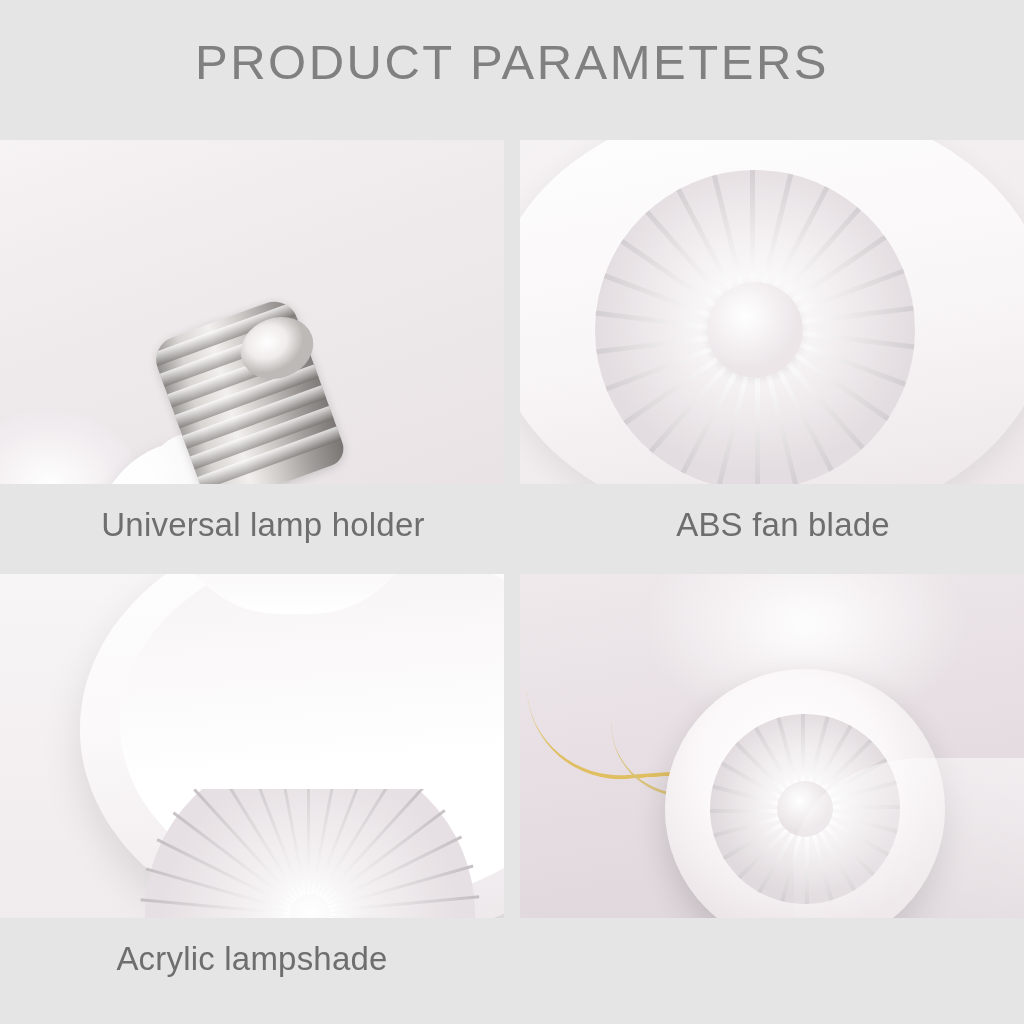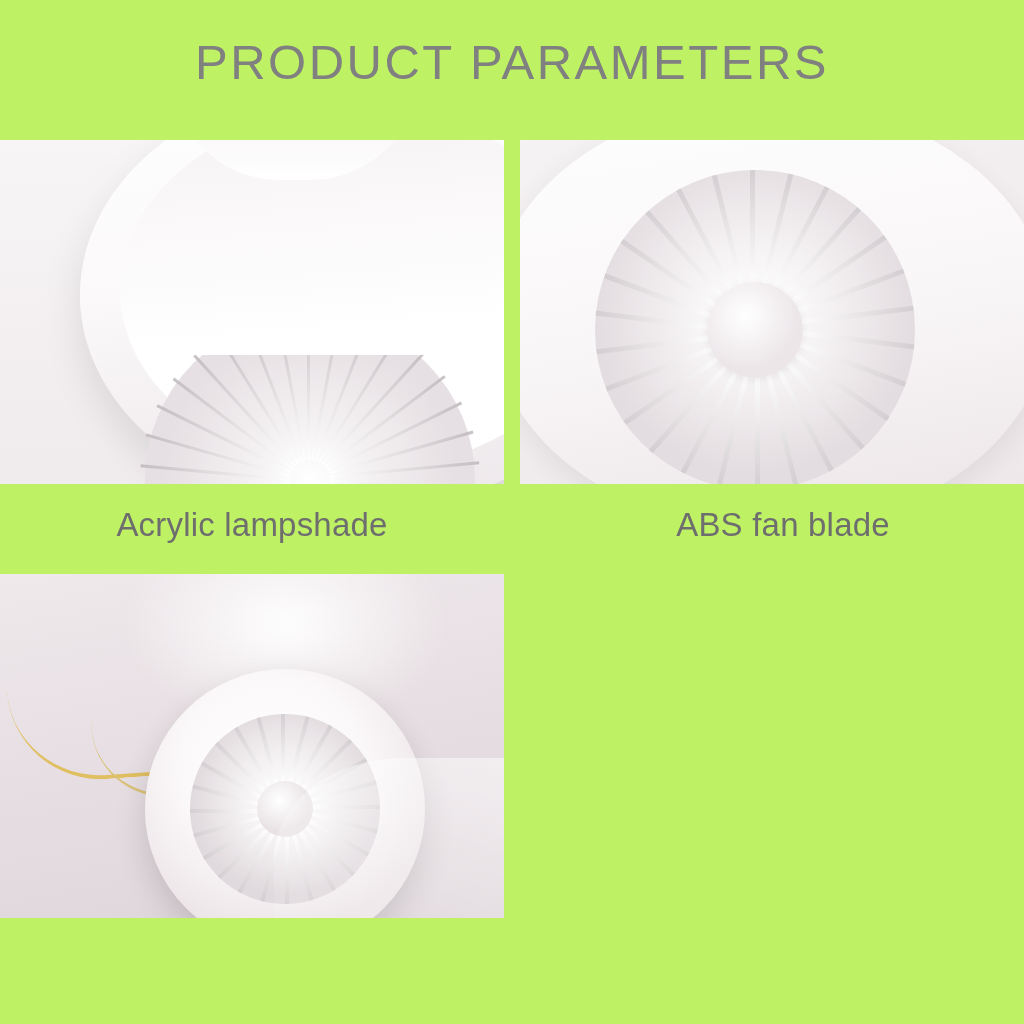--- a/index.html
+++ b/index.html
@@ -10,21 +10,21 @@
     width: 1024px;
     height: 1024px;
     background: #ffffff;
     font-family: "Liberation Sans", sans-serif;
     overflow: hidden;
   }
   .page {
     position: relative;
     width: 1024px;
     height: 1024px;
-    background: #bef264;
+    background: #e5e5e5;
     box-sizing: border-box;
   }
 
   
   .title {
     position: absolute;
     top: 34px;
     left: 0;
     width: 1024px;
     text-align: center;
@@ -218,53 +218,38 @@
 </style>
 </head>
 <body>
 
 <div class="page">
 
   <div class="title">PRODUCT PARAMETERS</div>
 
   <div class="grid">
 
-
-    <div class="cell right">
+    <div class="cell left">
       <div class="photo">
-        <div class="c2-bg"></div>
-        <div class="c2-ring"></div>
-        <div class="c2-ring2"></div>
-        <div class="c2-hub"></div>
-        <div class="c2-fanwrap">
-          <div class="c2-fan" id="fan2">
-              <div class="blade" style="height: 150px; width: 3px; transform: rotate(84.7059deg) translateY(20px);"></div>
-              <div class="blade" style="height: 150px; width: 3px; transform: rotate(95.2941deg) translateY(20px);"></div>
-              <div class="blade" style="height: 150px; width: 3px; transform: rotate(105.882deg) translateY(20px);"></div>
-              <div class="blade" style="height: 150px; width: 3px; transform: rotate(116.471deg) translateY(20px);"></div>
-              <div class="blade" style="height: 150px; width: 3px; transform: rotate(127.059deg) translateY(20px);"></div>
-              <div class="blade" style="height: 150px; width: 3px; transform: rotate(137.647deg) translateY(20px);"></div>
-              <div class="blade" style="height: 150px; width: 3px; transform: rotate(148.235deg) translateY(20px);"></div>
-              <div class="blade" style="height: 150px; width: 3px; transform: rotate(158.824deg) translateY(20px);"></div>
-              <div class="blade" style="height: 150px; width: 3px; transform: rotate(169.412deg) translateY(20px);"></div>
-              <div class="blade" style="height: 150px; width: 3px; transform: rotate(180deg) translateY(20px);"></div>
-              <div class="blade" style="height: 150px; width: 3px; transform: rotate(190.588deg) translateY(20px);"></div>
-              <div class="blade" style="height: 150px; width: 3px; transform: rotate(201.176deg) translateY(20px);"></div>
-              <div class="blade" style="height: 150px; width: 3px; transform: rotate(211.765deg) translateY(20px);"></div>
-              <div class="blade" style="height: 150px; width: 3px; transform: rotate(222.353deg) translateY(20px);"></div>
-              <div class="blade" style="height: 150px; width: 3px; transform: rotate(232.941deg) translateY(20px);"></div>
-              <div class="blade" style="height: 150px; width: 3px; transform: rotate(243.529deg) translateY(20px);"></div>
-              <div class="blade" style="height: 150px; width: 3px; transform: rotate(254.118deg) translateY(20px);"></div>
-              <div class="blade" style="height: 150px; width: 3px; transform: rotate(264.706deg) translateY(20px);"></div>
-              <div class="blade" style="height: 150px; width: 3px; transform: rotate(275.294deg) translateY(20px);"></div>
-              <div class="blade" style="height: 150px; width: 3px; transform: rotate(285.882deg) translateY(20px);"></div>
-            </div>
+        <div class="c1-bg"></div>
+        <div class="c1-shadeleft"></div>
+        <div class="c1-bulbbody"></div>
+        <div class="c1-neck"></div>
+        <div class="c1-screw">
+          <div class="thread" style="top:8px"></div>
+          <div class="thread" style="top:30px"></div>
+          <div class="thread" style="top:52px"></div>
+          <div class="thread" style="top:74px"></div>
+          <div class="thread" style="top:96px"></div>
+          <div class="thread" style="top:118px"></div>
+          <div class="thread" style="top:140px"></div>
         </div>
+        <div class="c1-tip"></div>
       </div>
-      <div class="caption">Acrylic lampshade</div>
+      <div class="caption">Universal lamp holder</div>
     </div>
 
     <div class="cell left">
       <div class="photo">
         <div class="c3-bg"></div>
         <div class="c3-outer"></div>
         <div class="c3-fan" id="fan3">
             <div class="blade" style="height: 160px; width: 5px; transform: rotate(0deg) translateY(42px);"></div>
             <div class="blade" style="height: 160px; width: 5px; transform: rotate(13.8462deg) translateY(42px);"></div>
             <div class="blade" style="height: 160px; width: 5px; transform: rotate(27.6923deg) translateY(42px);"></div>
@@ -294,20 +279,54 @@
           </div>
         <div style="position:absolute;left:75px;top:30px;width:320px;height:320px;pointer-events:none;">
           <div class="c3-hub"></div>
         </div>
       </div>
       <div class="caption">ABS fan blade</div>
     </div>
 
     <div class="cell right">
       <div class="photo">
+        <div class="c2-bg"></div>
+        <div class="c2-ring"></div>
+        <div class="c2-ring2"></div>
+        <div class="c2-hub"></div>
+        <div class="c2-fanwrap">
+          <div class="c2-fan" id="fan2">
+              <div class="blade" style="height: 150px; width: 3px; transform: rotate(84.7059deg) translateY(20px);"></div>
+              <div class="blade" style="height: 150px; width: 3px; transform: rotate(95.2941deg) translateY(20px);"></div>
+              <div class="blade" style="height: 150px; width: 3px; transform: rotate(105.882deg) translateY(20px);"></div>
+              <div class="blade" style="height: 150px; width: 3px; transform: rotate(116.471deg) translateY(20px);"></div>
+              <div class="blade" style="height: 150px; width: 3px; transform: rotate(127.059deg) translateY(20px);"></div>
+              <div class="blade" style="height: 150px; width: 3px; transform: rotate(137.647deg) translateY(20px);"></div>
+              <div class="blade" style="height: 150px; width: 3px; transform: rotate(148.235deg) translateY(20px);"></div>
+              <div class="blade" style="height: 150px; width: 3px; transform: rotate(158.824deg) translateY(20px);"></div>
+              <div class="blade" style="height: 150px; width: 3px; transform: rotate(169.412deg) translateY(20px);"></div>
+              <div class="blade" style="height: 150px; width: 3px; transform: rotate(180deg) translateY(20px);"></div>
+              <div class="blade" style="height: 150px; width: 3px; transform: rotate(190.588deg) translateY(20px);"></div>
+              <div class="blade" style="height: 150px; width: 3px; transform: rotate(201.176deg) translateY(20px);"></div>
+              <div class="blade" style="height: 150px; width: 3px; transform: rotate(211.765deg) translateY(20px);"></div>
+              <div class="blade" style="height: 150px; width: 3px; transform: rotate(222.353deg) translateY(20px);"></div>
+              <div class="blade" style="height: 150px; width: 3px; transform: rotate(232.941deg) translateY(20px);"></div>
+              <div class="blade" style="height: 150px; width: 3px; transform: rotate(243.529deg) translateY(20px);"></div>
+              <div class="blade" style="height: 150px; width: 3px; transform: rotate(254.118deg) translateY(20px);"></div>
+              <div class="blade" style="height: 150px; width: 3px; transform: rotate(264.706deg) translateY(20px);"></div>
+              <div class="blade" style="height: 150px; width: 3px; transform: rotate(275.294deg) translateY(20px);"></div>
+              <div class="blade" style="height: 150px; width: 3px; transform: rotate(285.882deg) translateY(20px);"></div>
+            </div>
+        </div>
+      </div>
+      <div class="caption">Acrylic lampshade</div>
+    </div>
+
+    <div class="cell right">
+      <div class="photo">
         <div class="c4-bg"></div>
         <div class="c4-glow"></div>
         <div class="c4-wire"></div>
         <div class="c4-wire2"></div>
         <div class="c4-lamp">
           <div class="c4-fan" id="fan4">
               <div class="blade" style="height: 95px; width: 4px; transform: rotate(0deg) translateY(26px);"></div>
               <div class="blade" style="height: 95px; width: 4px; transform: rotate(15deg) translateY(26px);"></div>
               <div class="blade" style="height: 95px; width: 4px; transform: rotate(30deg) translateY(26px);"></div>
               <div class="blade" style="height: 95px; width: 4px; transform: rotate(45deg) translateY(26px);"></div>

